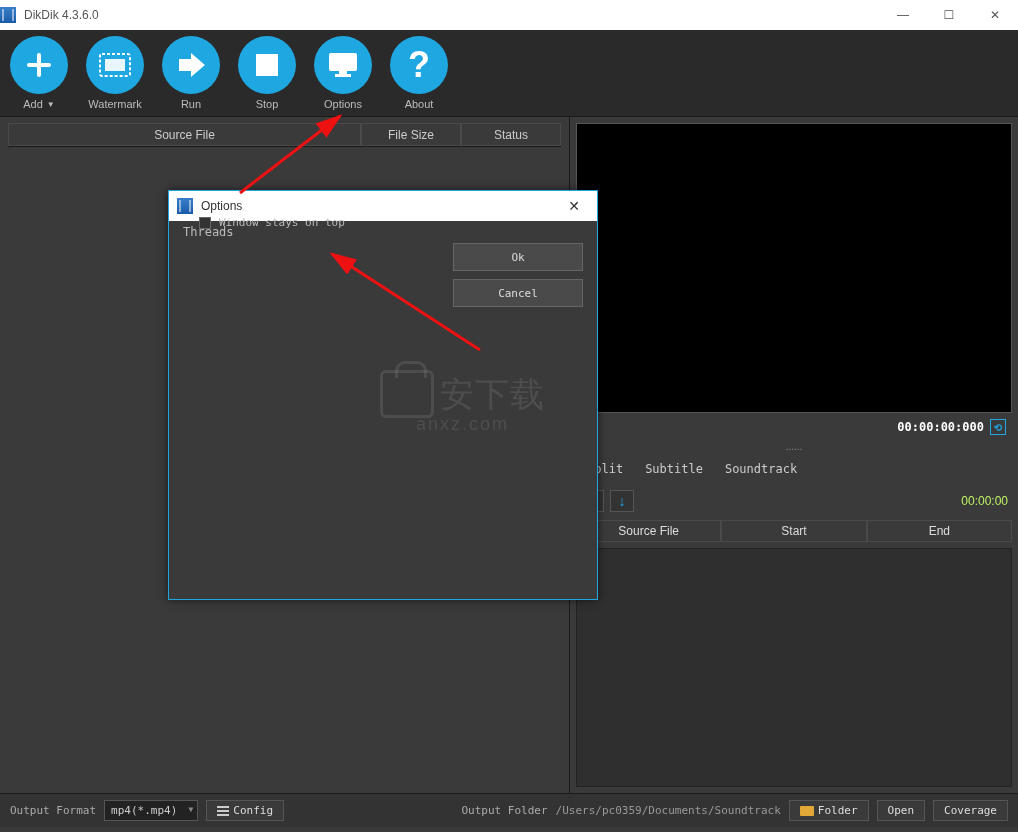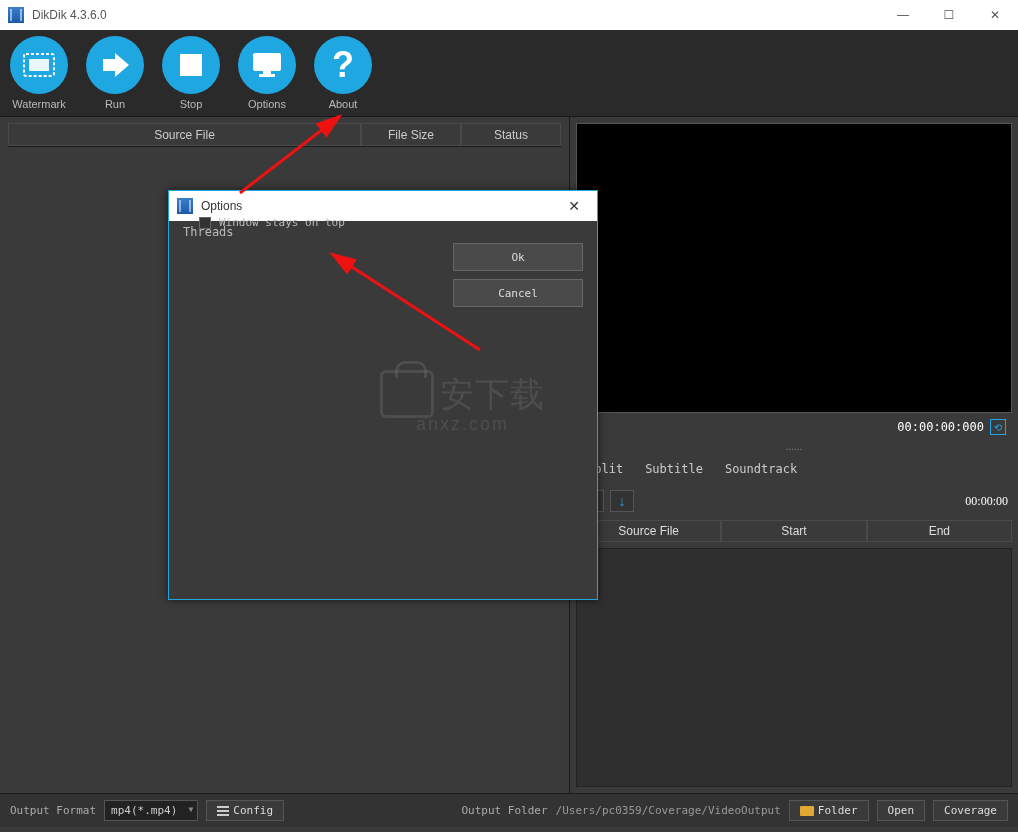--- a/index.html
+++ b/index.html
@@ -11,21 +11,20 @@
   font-size: 12px;
   color: #c0c0c0;
   overflow: hidden;
   position: relative;
 }
 .titlebar {
   height: 30px;
   background: #fff;
   display: flex;
   align-items: center;
-  padding-left: 8px;
   color: #555;
 }
 .titlebar .app-icon {
   width: 16px; height: 16px;
   background: linear-gradient(#3a7fc9,#1a5ba9);
   margin-right: 8px;
   position: relative;
 }
 .titlebar .app-icon::before, .titlebar .app-icon::after {
   content:''; position:absolute; background:#fff; opacity:0.5;
@@ -74,29 +73,29 @@
   color:#ccc; font-size:12px; background:#3a3a3a;
 }
 .th1 { flex:1; }
 .th2 { width:100px; }
 .th3 { width:100px; }
 
 .right-panel { flex:1; display:flex; flex-direction:column; padding:6px; gap:4px; }
 .preview {
   height: 290px; background:#000; border:1px solid #555;
 }
-.time-bar { display:flex; justify-content:flex-end; align-items:center; gap:6px; color:#fff; font-family:monospace; padding:2px 6px; }
+.time-bar { display:flex; justify-content:flex-end; align-items:center; gap:6px; color:#fff; font-family:monospace; padding:2px 6px;font-weight:bold; }
 .time-bar .time-icon { width:16px; height:16px; border:1px solid #1ea7e1; display:flex; align-items:center; justify-content:center; color:#1ea7e1; font-size:10px;}
 .dots-row { text-align:center; color:#888; font-size:10px; }
 .tabs-row { display:flex; gap:4px; padding:2px; font-family:monospace; font-size:12px; }
 .tab { padding:3px 8px; color:#ccc; border:1px solid transparent; }
 .arrow-row { display:flex; align-items:center; gap:6px; padding:4px; }
 .arrow-btn { width:24px; height:22px; border:1px solid #555; background:#333; display:flex; align-items:center; justify-content:center; color:#1ea7e1; font-size:14px; }
 .arrow-row .spacer { flex:1; }
-.arrow-row .clock { color:#ffffff; font-family:Liberation Serif, serif; }
+.arrow-row .clock { color:#bef264; font-family:Liberation Sans, sans-serif; }
 .sub-table-header { display:flex; height:22px; background:#3a3a3a; }
 .sub-th { flex:1; border:1px solid #4a4a4a; display:flex; align-items:center; justify-content:center; color:#ddd; font-size:12px;}
 .sub-box { flex:1; border:1px solid #222; background:#2f2f2f; margin-top:2px; }
 
 .bottom-bar {
   height:34px; background:#333; border-top:1px solid #1a1a1a;
   display:flex; align-items:center; padding:12px 10px; gap:8px; color:#aaa;
   font-family:monospace; font-size:11px;
 }
 .bottom-bar .select {
@@ -180,20 +179,31 @@
   <div class="win-controls">
     <div class="win-btn">—</div>
     <div class="win-btn">☐</div>
     <div class="win-btn">✕</div>
   </div>
 </div>
 
 <div class="toolbar">
   <div class="tool-item">
     <div class="tool-circle">
+      <svg width="30" height="30" viewBox="0 0 30 30">
+          <path d="M15 5v20M5 15h20" stroke="#fff" stroke-width="4" stroke-linecap="round"></path>
+        </svg>
+    </div>
+    <div class="tool-label">
+        <span>Add</span>
+        <span class="dd-arrow">▼</span>
+      </div>
+  </div>
+  <div class="tool-item">
+    <div class="tool-circle">
       <svg width="34" height="26" viewBox="0 0 34 26">
           <rect x="2" y="2" width="30" height="22" rx="2" fill="none" stroke="#fff" stroke-width="2" stroke-dasharray="3 2"></rect>
           <rect x="7" y="7" width="20" height="12" fill="#fff" opacity="0.9"></rect>
         </svg>
     </div>
     <div class="tool-label">Watermark</div>
   </div>
   <div class="tool-item">
     <div class="tool-circle">
       <svg width="32" height="32" viewBox="0 0 32 32">
@@ -264,21 +274,21 @@
 
 <div class="bottom-bar">
   <span>Output Format</span>
   <div class="select"><span>mp4(*.mp4)</span></div>
   <div class="btn">
       <span class="list-icon"></span>
       <span>Config</span>
     </div>
   <div style="flex:1"></div>
   <span>Output Folder</span>
-  <span class="path">/Users/pc0359/Coverage/VideoOutput</span>
+  <span class="path">/Users/pc0359/Documents/Soundtrack</span>
   <div class="btn">
       <span class="folder-icon"></span>
       <span>Folder</span>
     </div>
   <div class="btn">
       <span>Open</span>
     </div>
   <div class="btn">
       <span>Coverage</span>
     </div>

